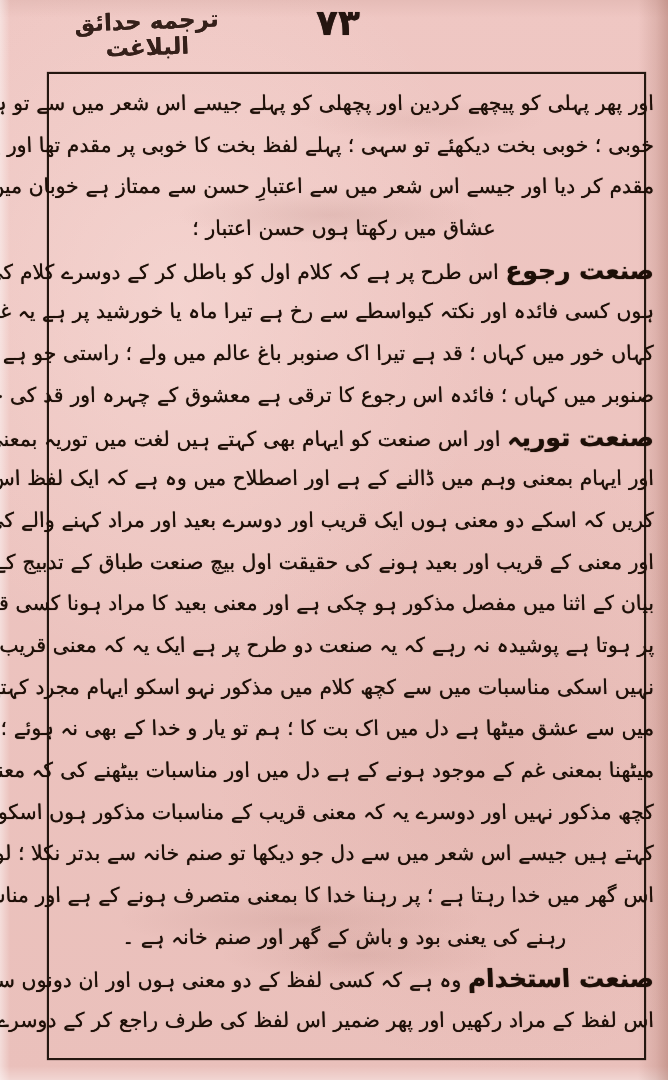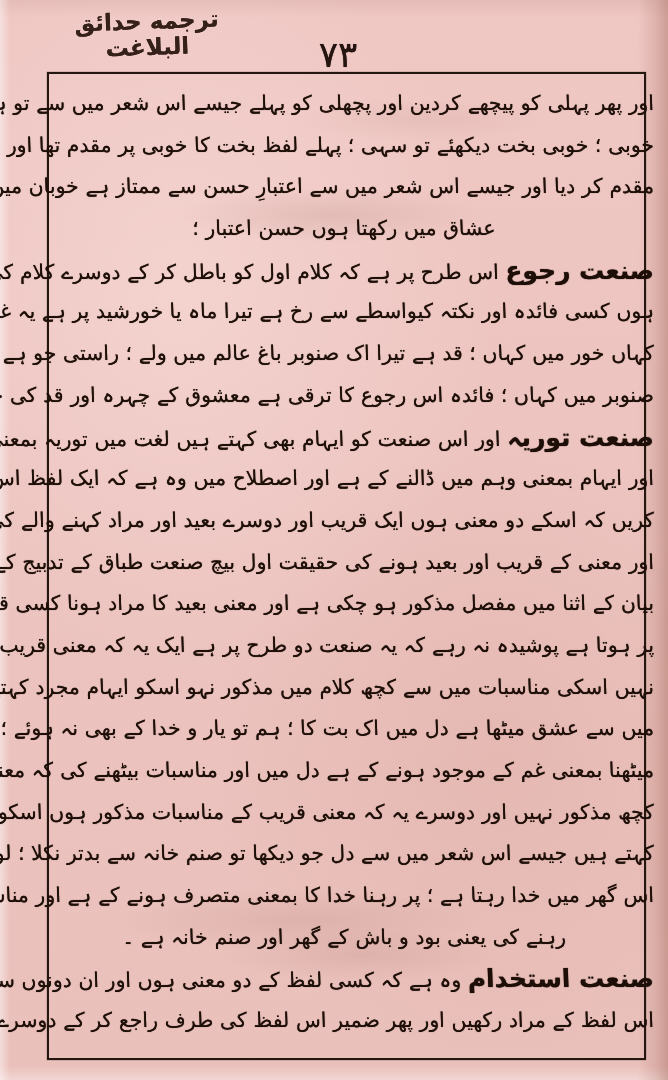--- a/index.html
+++ b/index.html
@@ -28,23 +28,22 @@
     color:#1d0f07;
   }
   .hdr-title{
     position:absolute;top:8px;left:52px;width:190px;
     font-size:23px;font-weight:bold;color:#35201a;
     transform:rotate(-2deg);direction:rtl;text-align:center;
     text-shadow:0 0 .6px #35201a;
   }
   .hdr-page-number{
     position:absolute;top:2px;left:288px;width:100px;
-    font-size:36px;font-weight:normal;color:#241510;text-align:center;
+    font-size:36px;font-weight:bold;color:#241510;text-align:center;
     text-shadow:0 0 .7px #241510;
-    margin-top:32px;
   }
   .frame{
     position:absolute;left:47px;top:72px;width:595px;height:984px;
     border:2.5px solid #241710;
     box-shadow:0 0 1px rgba(36,23,16,.8);
   }
   .text-block{
     position:absolute;left:34px;top:83px;width:620px;
     direction:rtl;
   }

